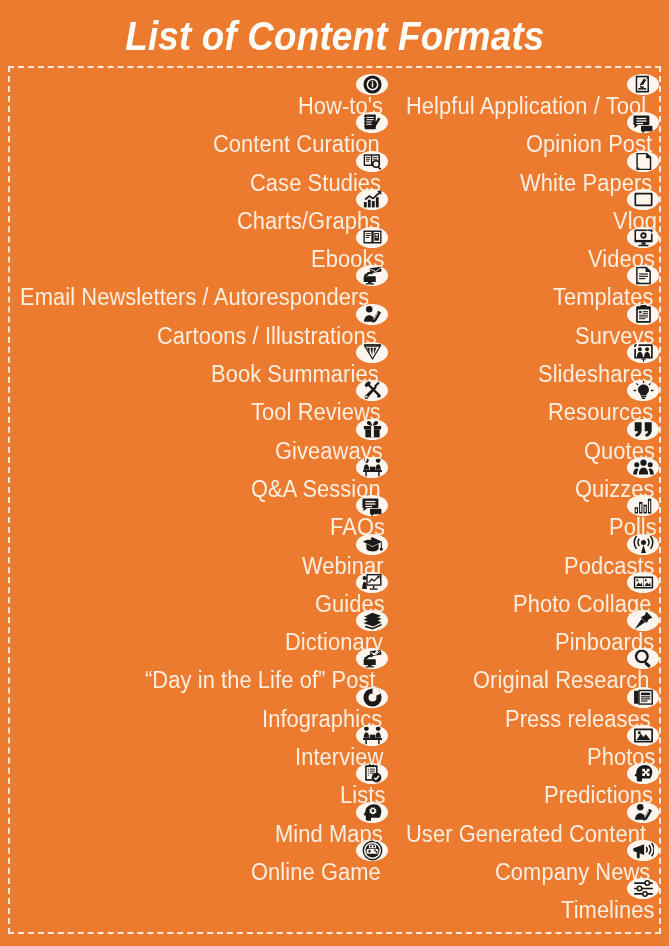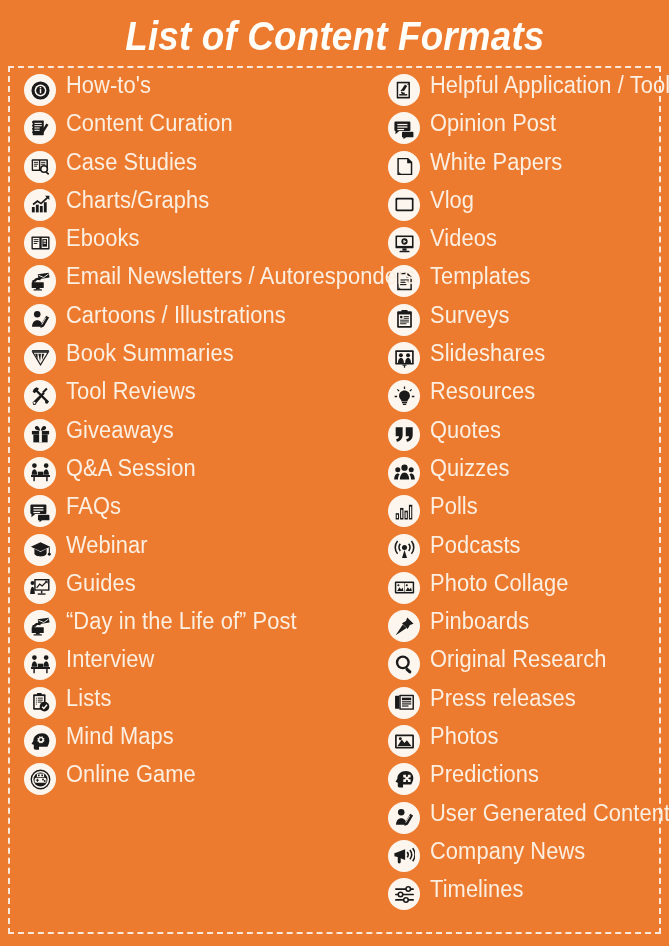--- a/index.html
+++ b/index.html
@@ -56,22 +56,22 @@
     display: flex;
     flex-direction: column;
   }
   .col-left  { width: 378px; padding-left: 14px; }
   .col-right { width: 271px; }
 
   
   .item {
     height: 38.3px;
     display: flex;
-    align-items: flex-start;
-    gap: 10px;
+    align-items: flex-end;
+    flex-direction: column;
   }
 
   .bullet {
     width: 32px;
     height: 32px;
     min-width: 32px;
     border-radius: 50%;
     background: #FCF6EE;
     display: flex;
     align-items: center;
@@ -286,30 +286,52 @@
               <rect x="7.4" y="15.6" width="7.4" height="1.3"></rect>
               <circle cx="2.4" cy="5.6" r="1.9"></circle>
               <path d="M0.2 16.2 c0 -4 1 -7 2.2 -7 c1.2 0 2.2 3 2.2 7 z"></path>
             </svg>
           </span>
           <span class="label">Guides</span>
         </div>
         <div class="item">
           <span class="bullet">
             <svg width="21" height="21" viewBox="0 0 20 20" fill="#1A1A1A">
+              <path d="M1.2 12.4 L9.4 8.4 L18.8 11.6 L10.6 15.8 Z"></path>
+              <path d="M1.2 12.4 L9.4 8.4" stroke="#FCF6EE" stroke-width="0.6"></path>
+              <path d="M1.4 9.4 L9.6 5.4 L18.6 8.4 L10.4 12.6 Z"></path>
+              <path d="M2.0 6.4 L9.8 2.6 L18.2 5.4 L10.4 9.4 Z"></path>
+              <path d="M3.0 14.8 L10.2 17.0 L18.6 13.2 L18.6 14.8 L10.2 18.6 L3.0 16.4 Z"></path>
+            </svg>
+          </span>
+          <span class="label">Dictionary</span>
+        </div>
+        <div class="item">
+          <span class="bullet">
+            <svg width="21" height="21" viewBox="0 0 20 20" fill="#1A1A1A">
               <rect x="1.6" y="10.8" width="11.5" height="5.4" rx="0.5"></rect>
               <rect x="5.6" y="16.2" width="3.6" height="1.3"></rect>
               <rect x="3.4" y="17.3" width="8" height="1.3" rx="0.5"></rect>
               <path d="M7.4 3.2 L17.9 1.6 L18.6 6.3 L8.1 7.9 Z"></path>
               <path d="M8.2 4.1 L13.1 6.2 L17.8 2.7" stroke="#FCF6EE" stroke-width="0.9" fill="none"></path>
               <path d="M3.2 9.9 c0.6 -2.4 2.4 -3.5 4.6 -3.4 l2.5 0.2 l-0.3 2.1 l-2.2 -0.2 c-1.1 0 -2 0.5 -2.3 1.6 z"></path>
               <rect x="2.2" y="8.6" width="2.1" height="3.2" rx="0.9"></rect>
             </svg>
           </span>
           <span class="label">“Day in the Life of” Post</span>
+        </div>
+        <div class="item">
+          <span class="bullet">
+            <svg width="21" height="21" viewBox="0 0 20 20" fill="#1A1A1A">
+              <circle cx="10" cy="10" r="8.6"></circle>
+              <circle cx="10" cy="10" r="3.8" fill="#FCF6EE"></circle>
+              <path d="M10 1.4 A8.6 8.6 0 0 1 17.8 6.4 L13.4 8.4 A3.8 3.8 0 0 0 10 5.9 Z" fill="#FCF6EE"></path>
+            </svg>
+          </span>
+          <span class="label">Infographics</span>
         </div>
         <div class="item">
           <span class="bullet">
             <svg width="21" height="21" viewBox="0 0 20 20" fill="#1A1A1A">
               <circle cx="4.2" cy="3.4" r="2.2"></circle>
               <path d="M1.6 12.2 c0 -3.2 1.1 -5.4 2.6 -5.4 c1.5 0 2.6 2.2 2.6 5.4 z"></path>
               <circle cx="15.4" cy="3.4" r="2.2"></circle>
               <path d="M12.8 12.2 c0 -3.2 1.1 -5.4 2.6 -5.4 c1.5 0 2.6 2.2 2.6 5.4 z"></path>
               <rect x="1.0" y="12.4" width="18" height="1.9"></rect>
               <rect x="3.2" y="14.3" width="1.4" height="4"></rect>

